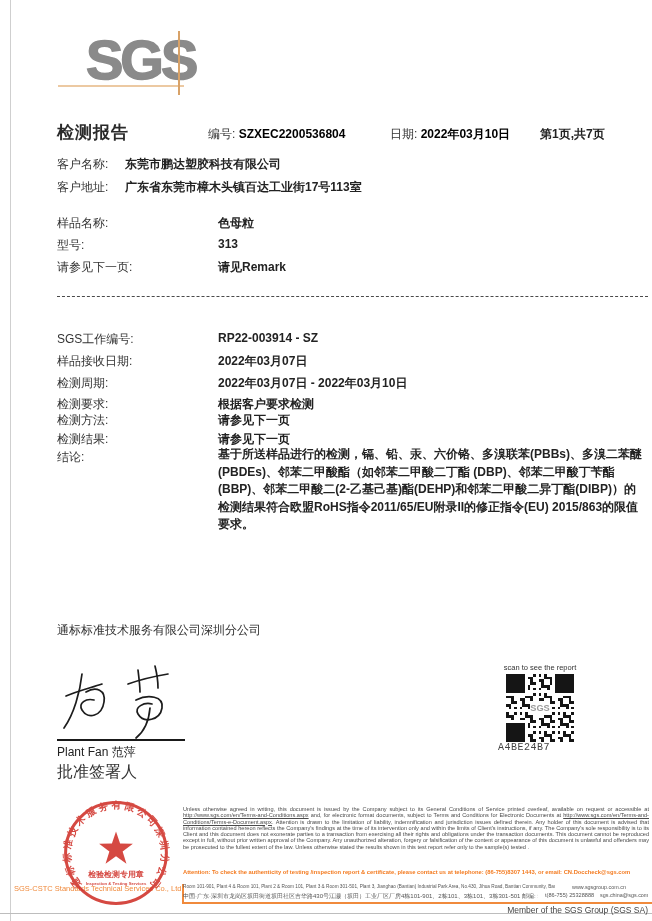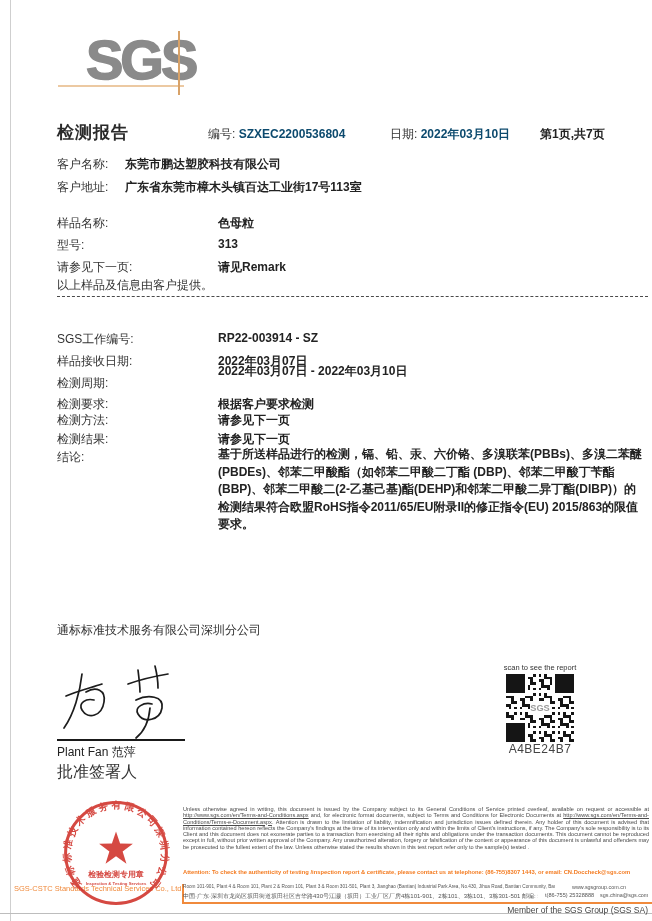--- a/index.html
+++ b/index.html
@@ -9,21 +9,21 @@
   
   .edge-left{left:10px;top:0;width:1px;height:921px;background:#cfcfcf;}
   .edge-bottom{left:0;top:913px;width:652px;height:1px;background:#bdbdbd;}
   
   .logo{left:86px;top:32px;font-size:56px;font-weight:bold;color:#8a8a8a;letter-spacing:-3px;line-height:1;-webkit-text-stroke:1.5px #8a8a8a;}
   .logo-hline{left:58px;top:85px;width:126px;height:2px;background:#ecc9a2;}
   .logo-vline{left:178px;top:31px;width:2px;height:64px;background:#d8a268;}
   
   .title{left:57px;top:121px;font-size:17px;font-weight:bold;color:#2a2a2a;letter-spacing:1px;}
   .hdr{font-size:12px;color:#333;}
-  .hdr b{color:#0c4a6e;margin-top:31px;}
+  .hdr b{color:#000000;margin-top:31px;}
   .hdr-no{left:208px;top:126px;}
   .hdr-date{left:390px;top:126px;}
   .hdr-page{left:540px;top:126px;font-weight:bold;color:#222;}
   
   .lbl{left:57px;font-size:12px;color:#333;}
   .val{font-size:12px;color:#222;font-weight:bold;}
   .v1{left:125px;}
   .v2{left:218px;}
   .note{left:57px;font-size:12px;color:#333;}
   .dashes{left:57px;top:296px;width:591px;border-top:1.5px dashed #4a4a4a;height:0;}
@@ -32,21 +32,21 @@
   .company{left:57px;top:622px;font-size:12px;line-height:16px;color:#2f2f2f;}
   .sigline{left:57px;top:739px;width:128px;height:2px;background:#1a1a1a;}
   .signer{left:57px;top:744px;font-size:12px;color:#222;}
   .signer-title{left:57px;top:762px;font-size:16px;color:#333;}
   .sig-svg{left:52px;top:662px;}
   
   .qr-caption{left:498px;top:663px;width:84px;text-align:center;font-size:7.5px;color:#333;}
   .qr-box{left:506px;top:674px;width:68px;height:68px;}
   .qr-box svg{width:68px;height:68px;display:block;}
   .qr-box rect{fill:#151515;}
-  .qr-code-text{left:498px;top:742px;width:84px;text-align:center;font-size:12px;color:#444;letter-spacing:.5px;}
+  .qr-code-text{left:498px;top:742px;width:84px;text-align:left;font-size:10px;color:#444;letter-spacing:.5px;font-family:Liberation Mono, monospace;}
   
   .stamp{left:60px;top:797px;width:112px;height:112px;opacity:.88;}
   .org-orange{left:14px;top:883px;font-size:7.5px;line-height:11.5px;color:#f08a3c;width:175px;}
   
   .legal{left:183px;top:806px;width:466px;font-size:5.6px;line-height:6.3px;color:#4a4a4a;text-align:justify;}
   .legal .u{text-decoration:underline;}
   .attention{left:183px;top:869px;width:466px;font-size:5.8px;line-height:6.5px;color:#f47b20;font-weight:bold;}
   .addr-en{left:183px;top:884px;width:372px;font-size:4.7px;color:#555;white-space:nowrap;overflow:hidden;}
   .web{left:572px;top:884px;font-size:5.4px;color:#555;}
   .addr-cn{left:183px;top:892px;width:355px;font-size:6px;color:#555;white-space:nowrap;overflow:hidden;}
@@ -76,30 +76,29 @@
   <div class="abs val v1" style="top:156px">东莞市鹏达塑胶科技有限公司</div>
   <div class="abs lbl" style="top:179px">客户地址:</div>
   <div class="abs val v1" style="top:179px">广东省东莞市樟木头镇百达工业街17号113室</div>
 
   <div class="abs lbl" style="top:215px">样品名称:</div>
   <div class="abs val v2" style="top:215px">色母粒</div>
   <div class="abs lbl" style="top:237px">型号:</div>
   <div class="abs val v2" style="top:237px">313</div>
   <div class="abs lbl" style="top:259px">请参见下一页:</div>
   <div class="abs val v2" style="top:259px">请见Remark</div>
-  <div class="abs note" style="top:277px">以上样品及信息由客户提供。</div>
 
   <div class="abs dashes"></div>
 
   <div class="abs lbl" style="top:331px">SGS工作编号:</div>
   <div class="abs val v2" style="top:331px">RP22-003914 - SZ</div>
   <div class="abs lbl" style="top:353px">样品接收日期:</div>
   <div class="abs val v2" style="top:353px">2022年03月07日</div>
   <div class="abs lbl" style="top:375px">检测周期:</div>
-  <div class="abs val v2" style="top:363px">2022年03月07日 - 2022年03月10日</div>
+  <div class="abs val v2" style="top:375px">2022年03月07日 - 2022年03月10日</div>
   <div class="abs lbl" style="top:396px">检测要求:</div>
   <div class="abs val v2" style="top:396px">根据客户要求检测</div>
   <div class="abs lbl" style="top:412px">检测方法:</div>
   <div class="abs val v2" style="top:412px">请参见下一页</div>
   <div class="abs lbl" style="top:431px">检测结果:</div>
   <div class="abs val v2" style="top:431px">请参见下一页</div>
 
   <div class="abs lbl" style="top:449px">结论:</div>
   <div class="abs conclusion">基于所送样品进行的检测，镉、铅、汞、六价铬、多溴联苯(PBBs)、多溴二苯醚(PBDEs)、邻苯二甲酸酯（如邻苯二甲酸二丁酯 (DBP)、邻苯二甲酸丁苄酯(BBP)、邻苯二甲酸二(2-乙基己基)酯(DEHP)和邻苯二甲酸二异丁酯(DIBP)）的检测结果符合欧盟RoHS指令2011/65/EU附录II的修正指令(EU) 2015/863的限值要求。</div>
 

